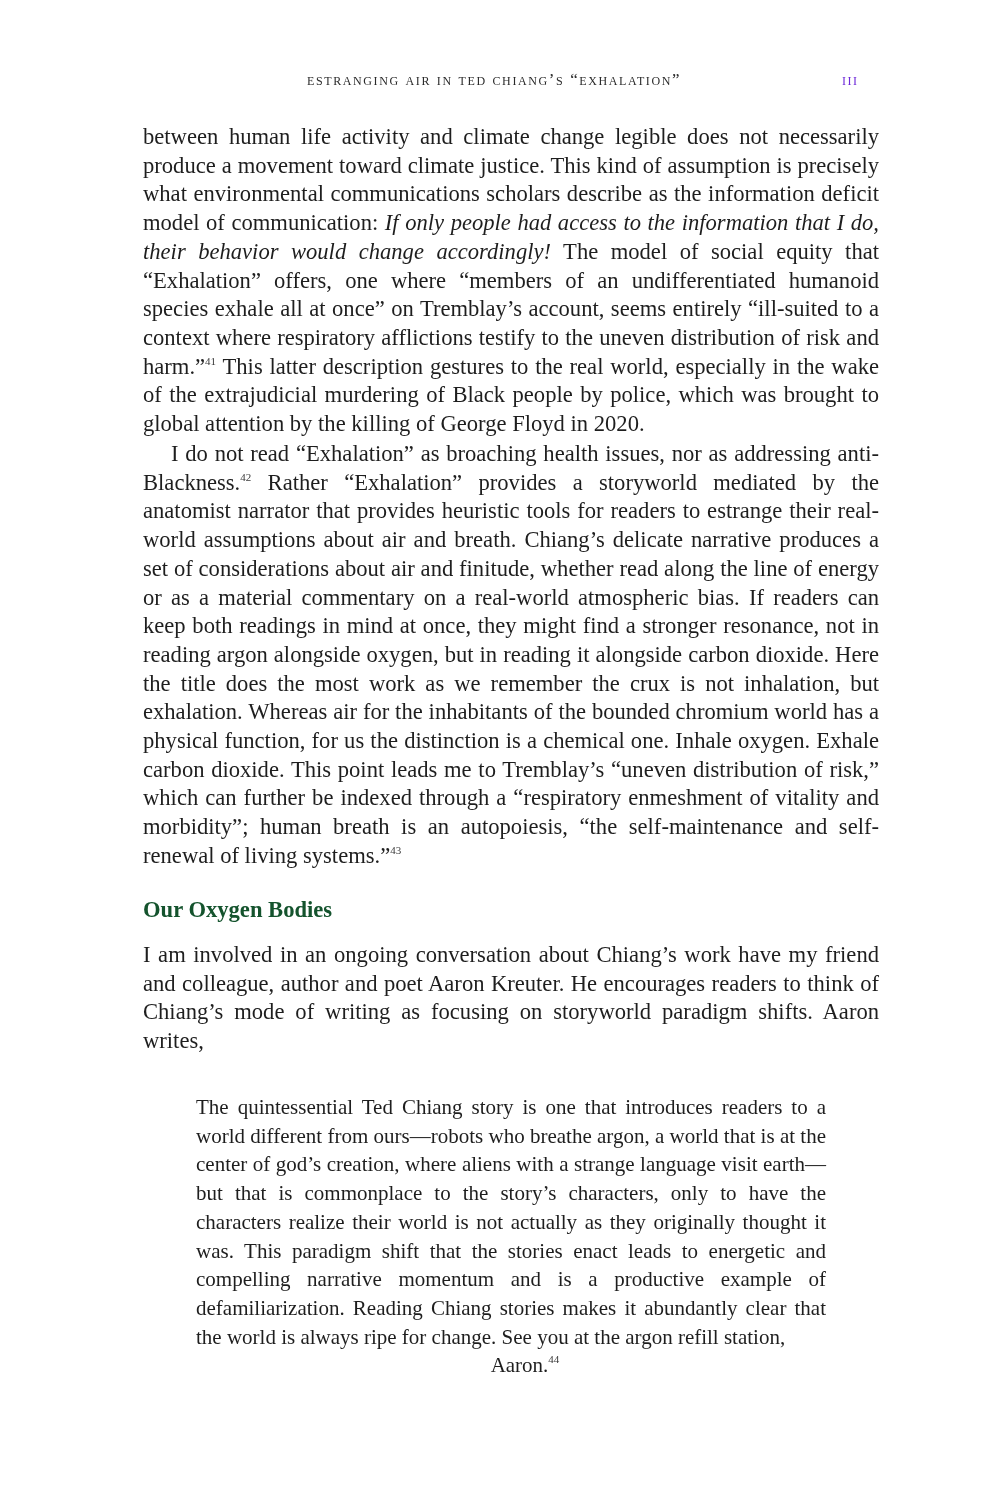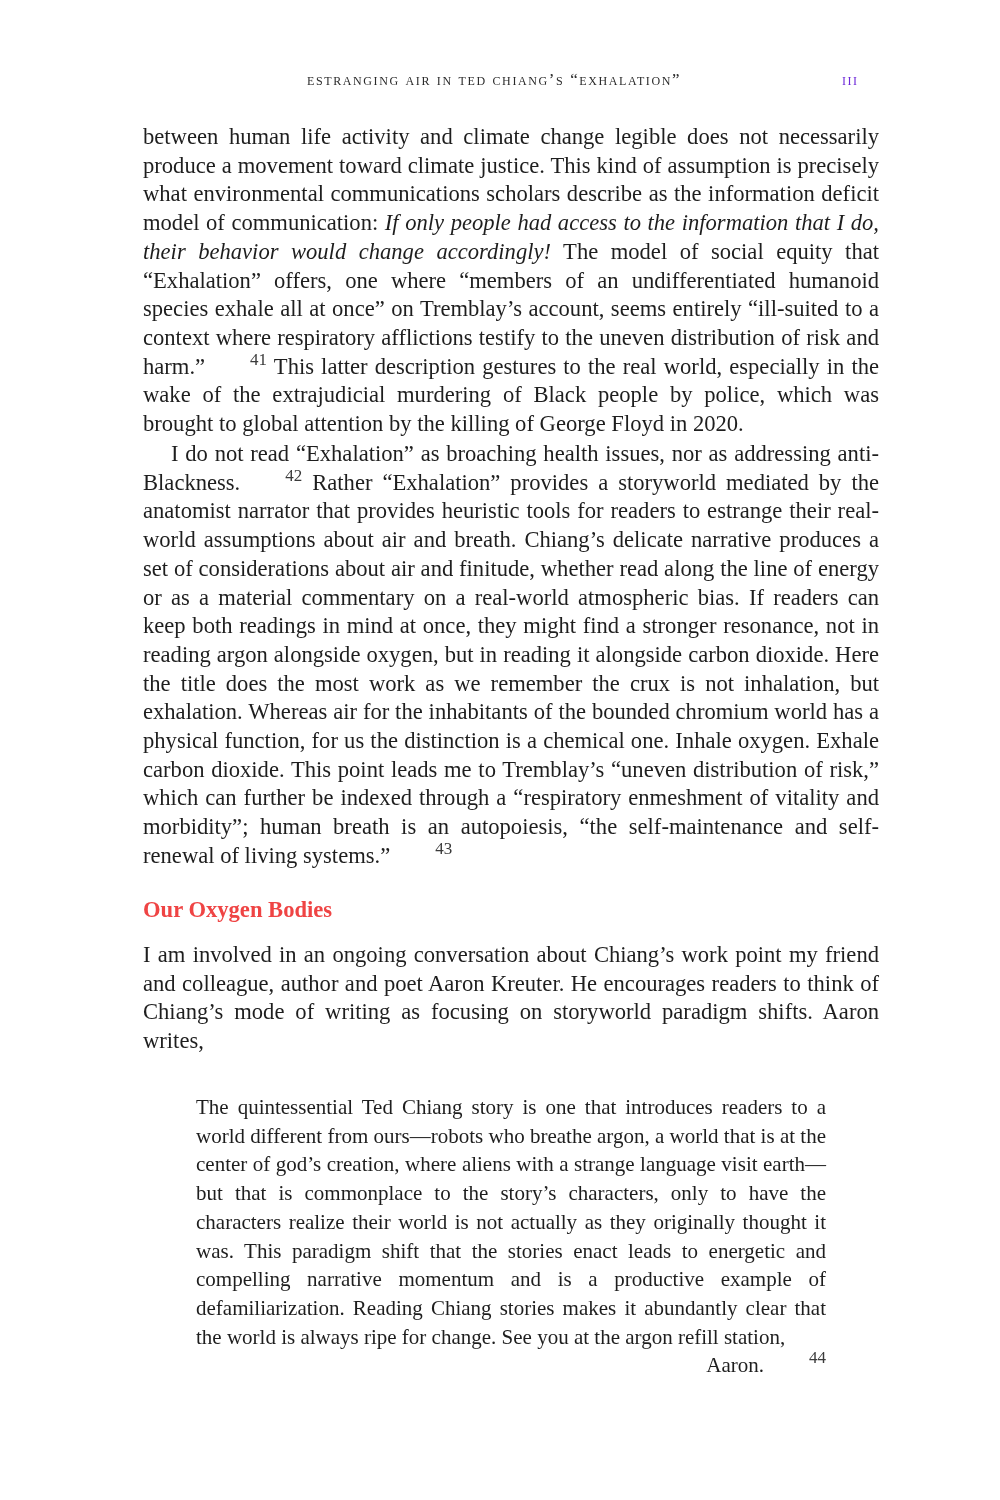--- a/index.html
+++ b/index.html
@@ -23,30 +23,30 @@
   .text-block {
     position: absolute; left: 143px; width: 736px;
     font-size: 22.6px; line-height: 28.7px; text-align: justify;
   }
   .text-block p { margin: 0; }
   .para1 { top: 123px; }
   .para2 { top: 440px; }
   .para2 p { text-indent: 28px; }
   .heading {
     position: absolute; left: 143px; top: 897px;
-    font-size: 22.6px; font-weight: bold; color: #ef4444;
+    font-size: 22.6px; font-weight: bold; color: #14532d;
   }
   .para3 { top: 941px; }
   .blockquote {
     position: absolute; left: 196px; width: 630px; top: 1093px;
     font-size: 21px; line-height: 28.7px; text-align: justify;
   }
   .blockquote p { margin: 0; }
-  .signature { padding-left: 28px; text-align: right; }
-  sup { font-size: 17px; vertical-align: 9px; line-height: 0; color: #3a3a3a; margin-left: 45px; }
+  .signature { padding-left: 28px; text-align: center; }
+  sup { font-size: 11px; vertical-align: 9px; line-height: 0; color: #3a3a3a; }
   em { font-style: italic; }
 </style>
 </head>
 <body>
 
 <div class="running-head">
   <span class="running-title">Estranging Air in Ted Chiang’s “Exhalation”</span>
   <span class="page-number">iii</span>
 </div>
 
@@ -54,19 +54,19 @@
   <p><span>between human life activity and climate change legible does not necessarily produce a movement toward climate justice. This kind of assumption is precisely what environmental communications scholars describe as the information deficit model of communication: </span><em>If only people had access to the information that I do, their behavior would change accordingly!</em><span> The model of social equity that “Exhalation” offers, one where “members of an undifferentiated humanoid species exhale all at once” on Tremblay’s account, seems entirely “ill-suited to a context where respiratory afflictions testify to the uneven distribution of risk and harm.”</span><sup>41</sup><span> This latter description gestures to the real world, especially in the wake of the extrajudicial murdering of Black people by police, which was brought to global attention by the killing of George Floyd in 2020.</span></p>
 </div>
 
 <div class="text-block para2">
   <p><span>I do not read “Exhalation” as broaching health issues, nor as addressing anti-Blackness.</span><sup>42</sup><span> Rather “Exhalation” provides a storyworld mediated by the anatomist narrator that provides heuristic tools for readers to estrange their real-world assumptions about air and breath. Chiang’s delicate narrative produces a set of considerations about air and finitude, whether read along the line of energy or as a material commentary on a real-world atmospheric bias. If readers can keep both readings in mind at once, they might find a stronger resonance, not in reading argon alongside oxygen, but in reading it alongside carbon dioxide. Here the title does the most work as we remember the crux is not inhalation, but exhalation. Whereas air for the inhabitants of the bounded chromium world has a physical function, for us the distinction is a chemical one. Inhale oxygen. Exhale carbon dioxide. This point leads me to Tremblay’s “uneven distribution of risk,” which can further be indexed through a “respiratory enmeshment of vitality and morbidity”; human breath is an autopoiesis, “the self-maintenance and self-renewal of living systems.”</span><sup>43</sup></p>
 </div>
 
 <div class="heading">Our Oxygen Bodies</div>
 
 <div class="text-block para3">
-  <p>I am involved in an ongoing conversation about Chiang’s work point my friend and colleague, author and poet Aaron Kreuter. He encourages readers to think of Chiang’s mode of writing as focusing on storyworld paradigm shifts. Aaron writes,</p>
+  <p>I am involved in an ongoing conversation about Chiang’s work have my friend and colleague, author and poet Aaron Kreuter. He encourages readers to think of Chiang’s mode of writing as focusing on storyworld paradigm shifts. Aaron writes,</p>
 </div>
 
 <div class="blockquote">
   <p>The quintessential Ted Chiang story is one that introduces readers to a world different from ours—robots who breathe argon, a world that is at the center of god’s creation, where aliens with a strange language visit earth—but that is commonplace to the story’s characters, only to have the characters realize their world is not actually as they originally thought it was. This paradigm shift that the stories enact leads to energetic and compelling narrative momentum and is a productive example of defamiliarization. Reading Chiang stories makes it abundantly clear that the world is always ripe for change. See you at the argon refill station,</p>
   <p class="signature"><span>Aaron.</span><sup>44</sup></p>
 </div>
 
 </body></html>

